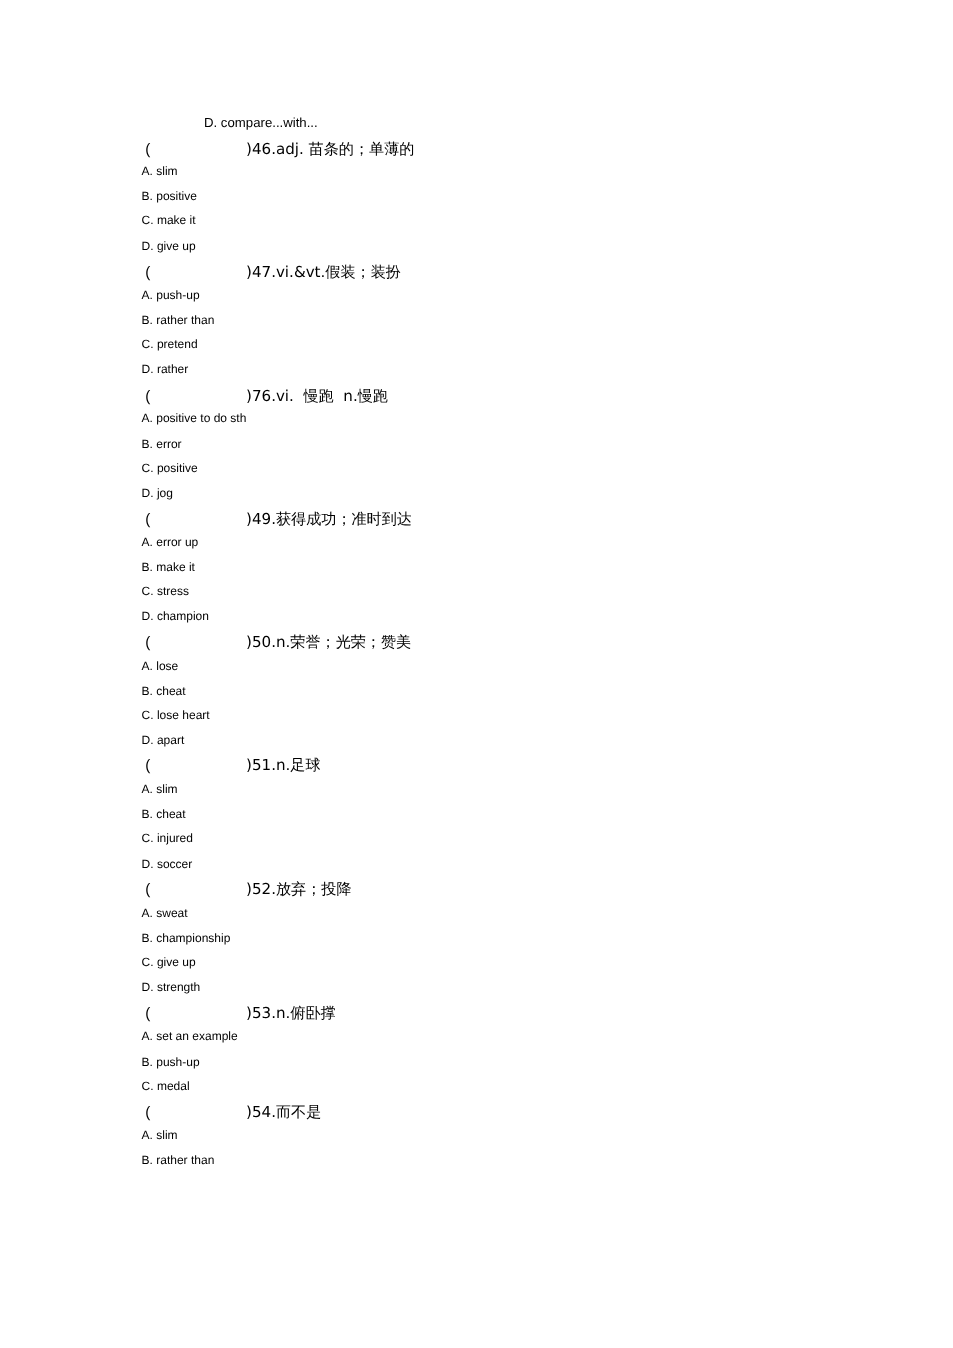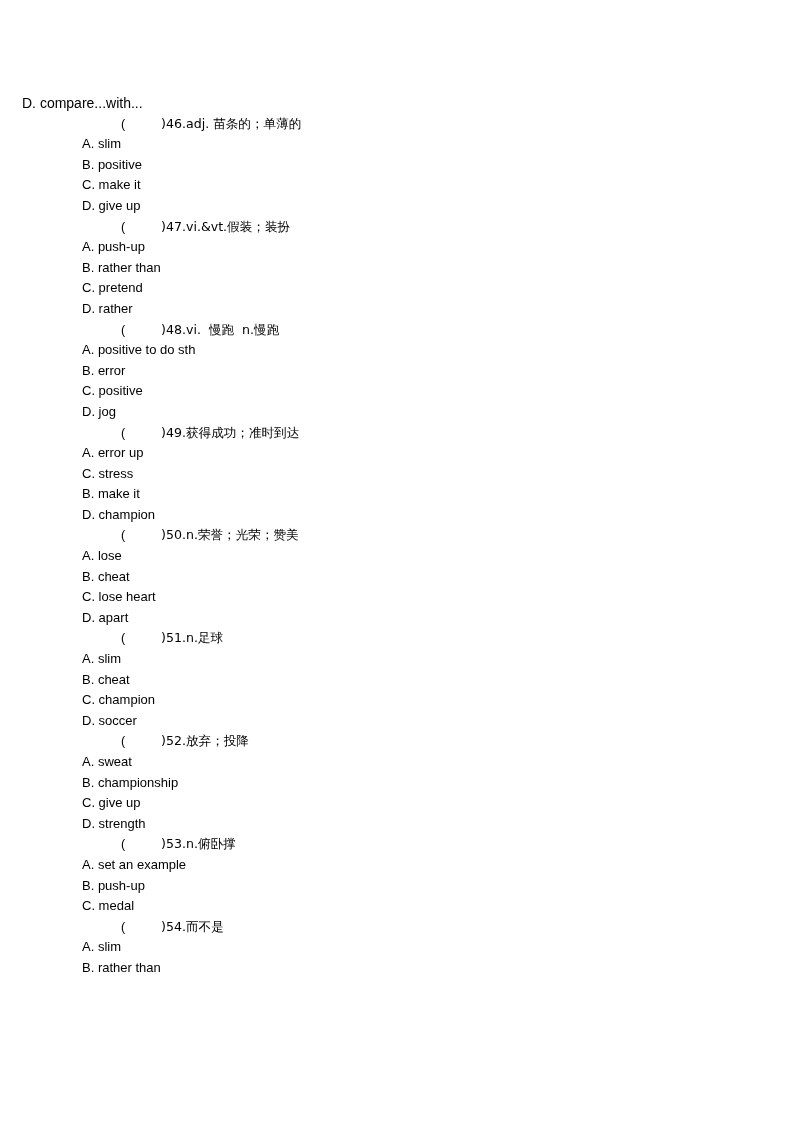--- a/index.html
+++ b/index.html
@@ -36,30 +36,31 @@
   
   .stem {
     padding-left: 121px;
   }
   .stem .paren-open {
     display: inline-block;
     width: 40px;
   }
   .stem .stem-text {
     font-size: 12.6px;
+    margin-left: 44px;
   }
   
   .option {
-    padding-left: 82px;
-    font-size: 13px;
+    padding-left: 118px;
+    font-size: 10px;
   }
   
   .orphan-option {
-    font-size: 14px;
-    margin-left: 22px;
+    padding-left: 170px;
+    font-size: 11px;
   }
   .cjk {
     font-family: "DejaVu Sans", "Liberation Sans", sans-serif;
   }
 </style>
 </head>
 <body>
 
 <div id="page">
   <div id="content">
@@ -71,42 +72,42 @@
     <div class="line option">B. positive</div>
     <div class="line option">C. make it</div>
     <div class="line option">D. give up</div>
 
     <div class="line stem"><span class="paren-open">(</span><span class="stem-text cjk">)47.vi.&amp;vt.假装；装扮</span></div>
     <div class="line option">A. push-up</div>
     <div class="line option">B. rather than</div>
     <div class="line option">C. pretend</div>
     <div class="line option">D. rather</div>
 
-    <div class="line stem"><span class="paren-open">(</span><span class="stem-text cjk">)48.vi.  慢跑  n.慢跑</span></div>
+    <div class="line stem"><span class="paren-open">(</span><span class="stem-text cjk">)76.vi.  慢跑  n.慢跑</span></div>
     <div class="line option">A. positive to do sth</div>
     <div class="line option">B. error</div>
     <div class="line option">C. positive</div>
     <div class="line option">D. jog</div>
 
     <div class="line stem"><span class="paren-open">(</span><span class="stem-text cjk">)49.获得成功；准时到达</span></div>
     <div class="line option">A. error up</div>
+    <div class="line option">B. make it</div>
     <div class="line option">C. stress</div>
-    <div class="line option">B. make it</div>
     <div class="line option">D. champion</div>
 
     <div class="line stem"><span class="paren-open">(</span><span class="stem-text cjk">)50.n.荣誉；光荣；赞美</span></div>
     <div class="line option">A. lose</div>
     <div class="line option">B. cheat</div>
     <div class="line option">C. lose heart</div>
     <div class="line option">D. apart</div>
 
     <div class="line stem"><span class="paren-open">(</span><span class="stem-text cjk">)51.n.足球</span></div>
     <div class="line option">A. slim</div>
     <div class="line option">B. cheat</div>
-    <div class="line option">C. champion</div>
+    <div class="line option">C. injured</div>
     <div class="line option">D. soccer</div>
 
     <div class="line stem"><span class="paren-open">(</span><span class="stem-text cjk">)52.放弃；投降</span></div>
     <div class="line option">A. sweat</div>
     <div class="line option">B. championship</div>
     <div class="line option">C. give up</div>
     <div class="line option">D. strength</div>
 
     <div class="line stem"><span class="paren-open">(</span><span class="stem-text cjk">)53.n.俯卧撑</span></div>
     <div class="line option">A. set an example</div>

